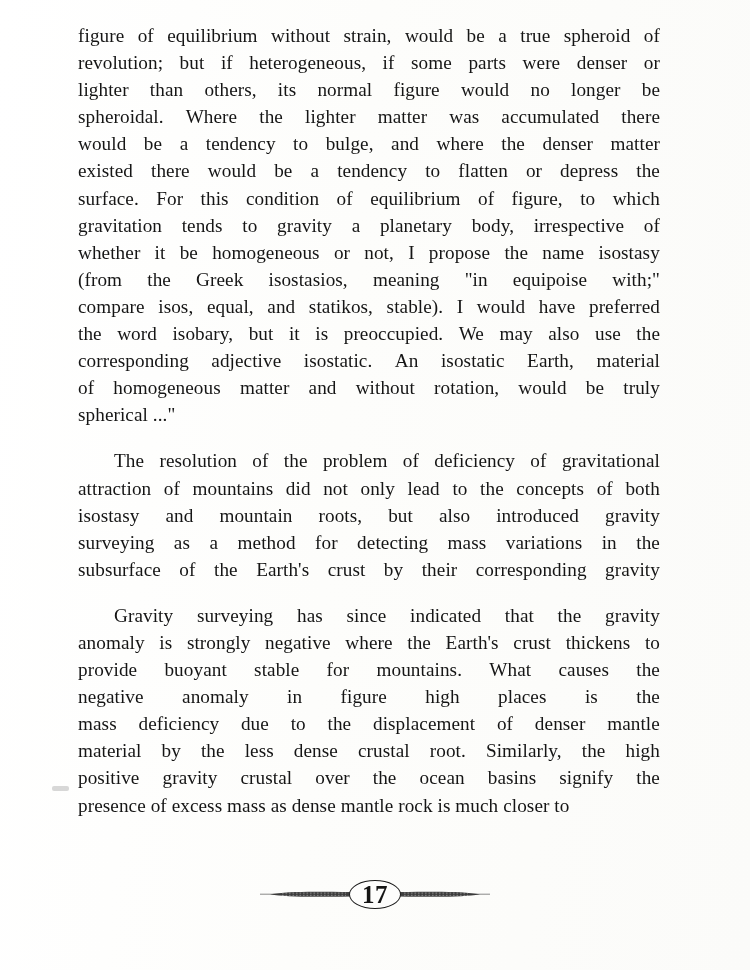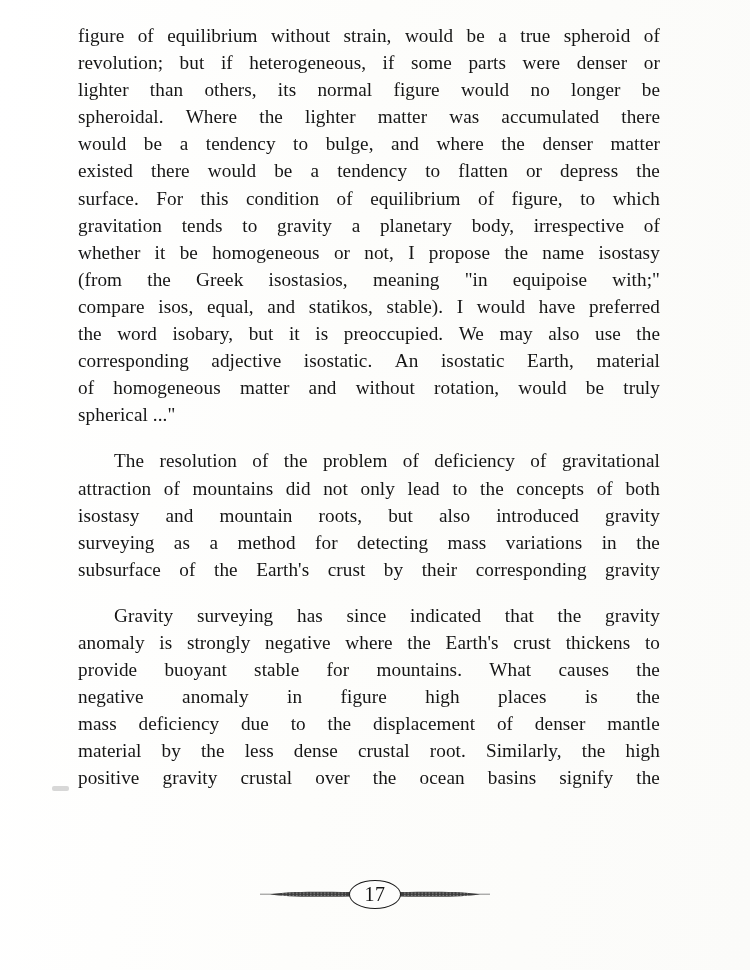--- a/index.html
+++ b/index.html
@@ -102,24 +102,25 @@
     width: 50px;
     height: 27px;
     border: 1.9px solid #1a1a1a;
     border-radius: 50%;
     background: #fdfdfc;
   }
 
   #folio-number {
     position: relative;
     z-index: 3;
-    font-size: 20px;
+    font-size: 25px;
     line-height: 1;
     letter-spacing: 0.5px;
     color: #151515;
+    font-weight: bold;
   }
 
   
   #margin-smudge {
     position: absolute;
     left: 52px;
     top: 786px;
     width: 17px;
     height: 5px;
     background: #b9b9b9;
@@ -159,20 +160,21 @@
         <div class="line"><span class="w">subsurface</span><span class="w">of</span><span class="w">the</span><span class="w">Earth's</span><span class="w">crust</span><span class="w">by</span><span class="w">their</span><span class="w">corresponding</span><span class="w">gravity</span></div>
       </div>
       <div class="para">
         <div class="line indent"><span class="w">Gravity</span><span class="w">surveying</span><span class="w">has</span><span class="w">since</span><span class="w">indicated</span><span class="w">that</span><span class="w">the</span><span class="w">gravity</span></div>
         <div class="line"><span class="w">anomaly</span><span class="w">is</span><span class="w">strongly</span><span class="w">negative</span><span class="w">where</span><span class="w">the</span><span class="w">Earth's</span><span class="w">crust</span><span class="w">thickens</span><span class="w">to</span></div>
         <div class="line"><span class="w">provide</span><span class="w">buoyant</span><span class="w">stable</span><span class="w">for</span><span class="w">mountains.</span><span class="w">What</span><span class="w">causes</span><span class="w">the</span></div>
         <div class="line"><span class="w">negative</span><span class="w">anomaly</span><span class="w">in</span><span class="w">figure</span><span class="w">high</span><span class="w">places</span><span class="w">is</span><span class="w">the</span></div>
         <div class="line"><span class="w">mass</span><span class="w">deficiency</span><span class="w">due</span><span class="w">to</span><span class="w">the</span><span class="w">displacement</span><span class="w">of</span><span class="w">denser</span><span class="w">mantle</span></div>
         <div class="line"><span class="w">material</span><span class="w">by</span><span class="w">the</span><span class="w">less</span><span class="w">dense</span><span class="w">crustal</span><span class="w">root.</span><span class="w">Similarly,</span><span class="w">the</span><span class="w">high</span></div>
         <div class="line"><span class="w">positive</span><span class="w">gravity</span><span class="w">crustal</span><span class="w">over</span><span class="w">the</span><span class="w">ocean</span><span class="w">basins</span><span class="w">signify</span><span class="w">the</span></div>
+        <div class="line last">presence of excess mass as dense mantle rock is much closer to</div>
       </div>
     </div>
 
   <div id="margin-smudge"></div>
 
   <div id="folio">
     <svg class="flourish" viewBox="0 0 92 10" preserveAspectRatio="none" aria-hidden="true">
       <path d="M0,5.2 L92,5.2" stroke="#2a2a2a" stroke-width="0.55" fill="none"></path>
       <path d="M10,5.2 C26,2.6 44,2.2 92,3.0 L92,7.4 C44,8.2 26,7.8 10,5.2 Z" fill="#2f2f2f" opacity="0.9"></path>
       <path d="M22,4.1 L86,4.1 M22,6.3 L86,6.3" stroke="#fdfdfc" stroke-width="0.4" stroke-dasharray="1.6 1.9" fill="none"></path>

